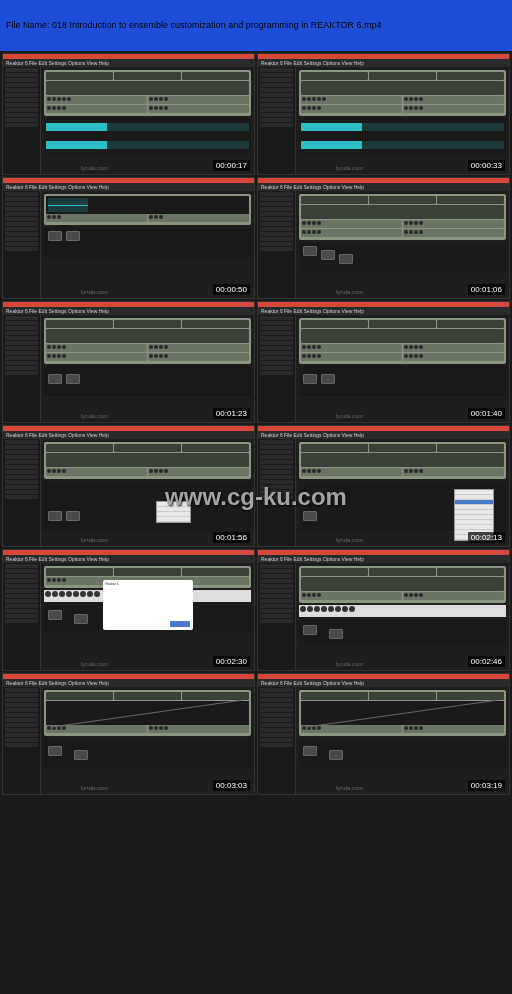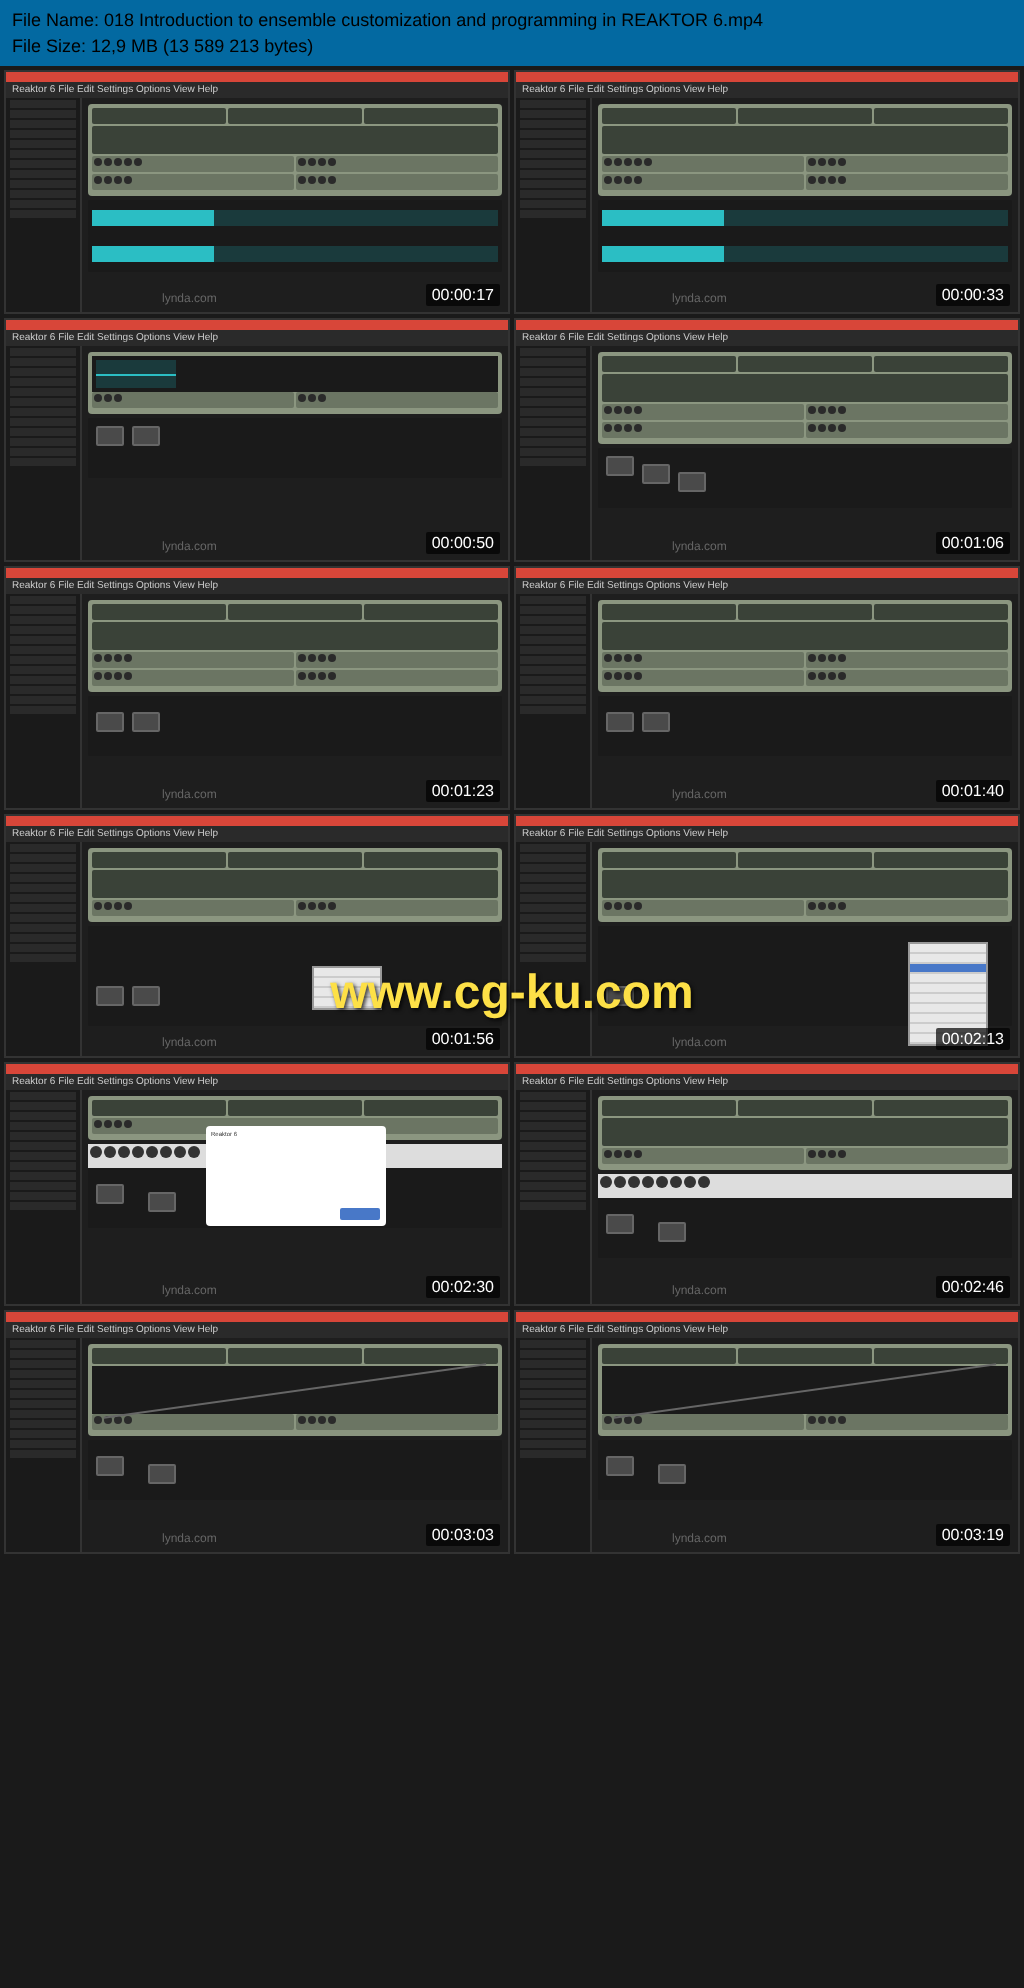--- a/index.html
+++ b/index.html
@@ -5,22 +5,22 @@
 * { margin: 0; padding: 0; box-sizing: border-box; }
 body {
   width: 512px;
   height: 994px;
   background: #1a1a1a;
   font-family: Arial, sans-serif;
   position: relative;
   overflow: hidden;
 }
 .header {
-  background: #0369a1;
-  padding: 4px 6px;
+  background: #1d4ed8;
+  padding: 19px 6px;
   font-size: 9px;
   line-height: 1.4;
   color: #000;
   position: relative;
 }
 .header .logo {
   position: absolute;
   right: 6px;
   top: 4px;
   font-size: 20px;
@@ -147,21 +147,21 @@
   bottom: 3px;
   left: 40px;
   color: #666;
   font-size: 6px;
 }
 .watermark {
   position: absolute;
   left: 50%;
   top: 50%;
   transform: translate(-50%, -50%);
-  color: #fde047;
+  color: #a3a3a3;
   font-size: 24px;
   font-weight: bold;
   text-shadow: 1px 1px 2px rgba(0,0,0,0.8);
   z-index: 100;
   pointer-events: none;
   white-space: nowrap;
 }
 .dialog {
   position: absolute;
   left: 50%;
@@ -254,21 +254,20 @@
   height: 1px;
   background: #666;
   transform: rotate(-8deg);
 }
 </style>
 </head>
 <body>
 
 <div class="header">
   <div><span>File Name:</span> <span>018 Introduction to ensemble customization and programming in REAKTOR 6.mp4</span></div>
-  <div><span>File Size:</span> <span>12,9 MB (13 589 213 bytes)</span></div>
 </div>
 
 <div class="grid">
 
   <div class="thumb">
     <div class="thumb-bar"></div>
     <div class="thumb-appbar">Reaktor 6   File   Edit   Settings   Options   View   Help</div>
     <div class="thumb-body">
       <div class="sidebar">
         <div class="sidebar-line"></div>

